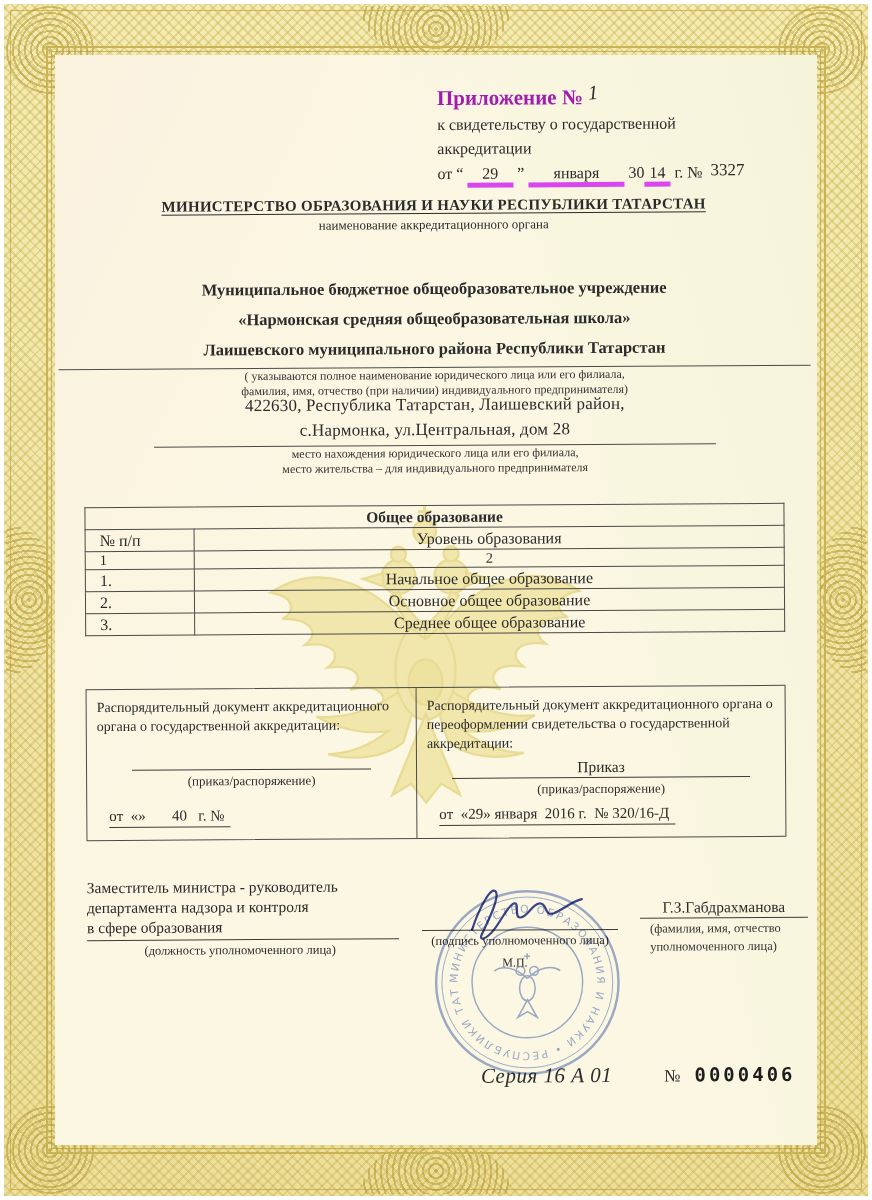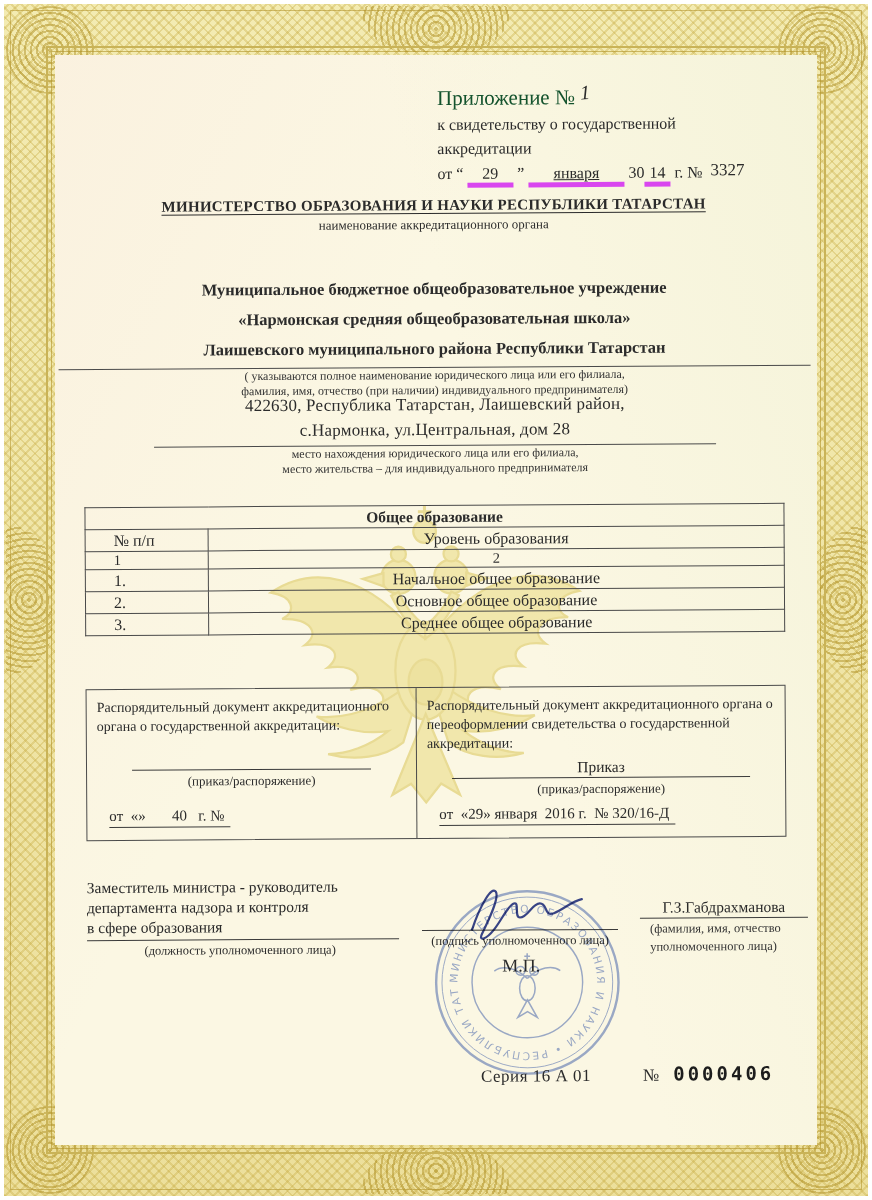--- a/index.html
+++ b/index.html
@@ -32,70 +32,70 @@
     position:absolute;inset:55px;
     background:
       linear-gradient(115deg, rgba(246,200,195,0.12) 0%, rgba(246,200,195,0) 38%),
       linear-gradient(255deg, rgba(214,226,170,0.16) 0%, rgba(0,0,0,0) 42%),
       #fbf7e3;
   }
   
   .content{position:absolute;inset:0;transform:rotate(-0.35deg);transform-origin:50% 50%;}
   .watermark{position:absolute;left:235px;top:460px;width:380px;height:395px;opacity:.9;}
   .appendix{position:absolute;left:440px;top:86px;width:380px;}
-  .appendix-title{font-size:21px;font-weight:normal;color:#14532d;}
+  .appendix-title{font-size:21px;font-weight:bold;color:#a21caf;}
   .hand-num{display:inline-block;font-size:20px;font-weight:normal;font-style:italic;transform:translateY(-5px) rotate(-4deg);margin-left:5px;}
   .appendix-line{font-size:16px;margin-top:3px;line-height:21px;}
   .appendix-date{font-size:16px;margin-top:5px;}
   .fill{display:inline-block;border-bottom:5px solid #d946ef;text-align:center;}
-  .w46{width:46px;} .w96{width:96px;text-decoration:underline;} .w26{width:26px;}
+  .w46{width:46px;} .w96{width:96px;} .w26{width:26px;}
   .doc-num{display:inline-block;transform:translateY(-2px);margin-left:4px;font-size:17px;}
   .centered{position:absolute;left:60px;right:60px;text-align:center;}
   .ministry{top:197px;}
   .ministry-name{font-size:15px;font-weight:bold;letter-spacing:.3px;text-decoration:underline;text-underline-offset:3px;}
   .ministry-caption{font-size:13px;margin-top:3px;}
   .org{top:274px;}
   .org-line{font-size:16.5px;font-weight:bold;line-height:30px;}
   .rule{border-bottom:1px solid #4a4a4a;height:1px;margin-top:2px;}
   .small-caption{font-size:12px;line-height:15px;color:#333;}
   .addr{top:392px;}
   .addr-line{font-size:17px;letter-spacing:.2px;line-height:25px;}
   .addr .rule{margin-left:95px;margin-right:95px;}
   
   .edu-table{position:absolute;left:85px;top:505px;width:700px;border-collapse:collapse;font-size:16px;}
   .edu-table td{border:1px solid #4a4a4a;padding:0 6px;height:21px;vertical-align:middle;background:transparent;}
   .edu-table .t-title{font-weight:bold;text-align:center;font-size:15.5px;}
-  .edu-table .c-num{width:88px;text-align:left;padding-left:28px;}
+  .edu-table .c-num{width:88px;text-align:left;padding-left:14px;}
   .edu-table .c-level{text-align:center;}
   .edu-table .sub td{height:17px;font-size:14.5px;}
   
   .orders{position:absolute;left:85px;top:687px;width:700px;height:152px;border:1px solid #4a4a4a;display:flex;box-sizing:border-box;}
   .orders-cell{position:relative;box-sizing:border-box;padding:8px 10px;font-size:14px;line-height:19px;}
   .orders-left{width:330px;border-right:1px solid #4a4a4a;}
   .orders-right{flex:1;}
   .blank-line{border-bottom:1px solid #3a3a3a;height:12px;margin:22px 35px 0;}
   .order-line{margin:5px 25px 0;border-bottom:1px solid #3a3a3a;text-align:center;font-size:15.5px;padding-bottom:1px;}
   .order-caption{text-align:center;font-size:13px;margin-top:1px;}
   .date-blank{position:absolute;left:22px;bottom:12px;font-size:15px;border-bottom:1px solid #3a3a3a;padding:0 6px 1px 0;}
   .pre{white-space:pre;}
   
   .position-block{position:absolute;left:85px;top:876px;width:312px;font-size:15.5px;line-height:20px;}
   .position-underlined{border-bottom:1px solid #3a3a3a;padding-bottom:2px;}
   .position-caption{position:absolute;left:88px;top:942px;width:300px;font-size:12.5px;text-align:center;}
   .sign-line{position:absolute;left:420px;top:918px;width:196px;border-bottom:1px solid #3a3a3a;height:12px;}
   .sign-caption{position:absolute;left:405px;top:934px;width:226px;text-align:center;font-size:12.5px;}
-  .mp{position:absolute;left:500px;top:956px;font-size:18px;}
+  .mp{position:absolute;left:500px;top:956px;font-size:12px;}
   .name-block{position:absolute;left:638px;top:900px;width:168px;text-align:center;font-size:15.5px;}
   .name-line{border-bottom:1px solid #3a3a3a;padding-bottom:1px;}
   .name-block .small-caption{text-align:left;padding-left:10px;margin-top:3px;font-size:12.5px;}
   .signature-svg{position:absolute;left:448px;top:878px;width:155px;height:70px;mix-blend-mode:multiply;}
   .seal-svg{position:absolute;left:428px;top:886px;width:194px;height:194px;opacity:.55;mix-blend-mode:multiply;}
   
   .series-row{position:absolute;left:478px;top:1064px;display:flex;align-items:baseline;}
-  .series-label{font-size:17px;letter-spacing:.5px;}
+  .series-label{font-size:21px;letter-spacing:.5px;font-style:italic;}
   .series-no-sign{font-size:17px;margin-left:52px;}
   .series-number{font-family:"DejaVu Sans Mono", monospace;font-weight:bold;font-size:19px;letter-spacing:3px;margin-left:14px;color:#1d1d1d;}
 </style>
 </head>
 <body>
 
 <div class="frame"></div>
 <div class="frame-line-outer"></div>
 <div class="orn c c1"></div>
 <div class="orn c c2"></div>

